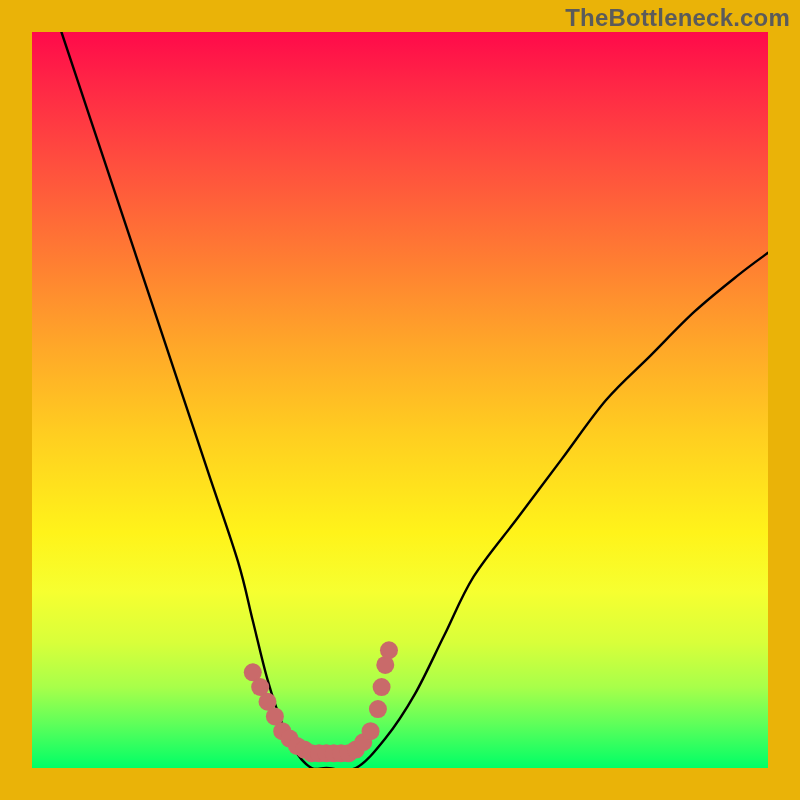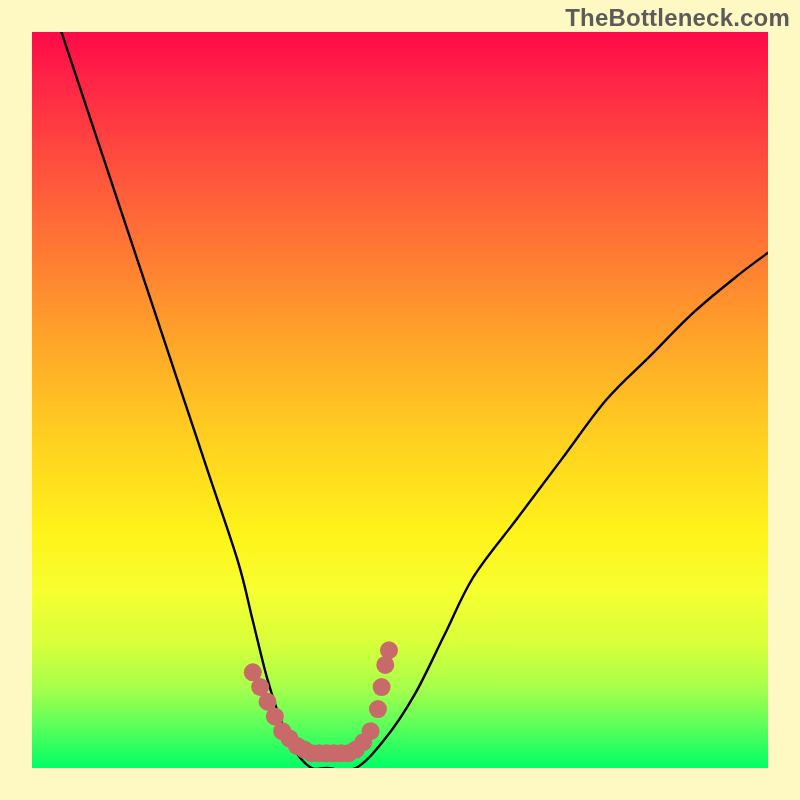--- a/index.html
+++ b/index.html
@@ -8,21 +8,21 @@
     width: 800px;
     height: 800px;
     background: #000;
     overflow: hidden;
     font-family: Arial, Helvetica, sans-serif;
   }
   .frame {
     position: relative;
     width: 800px;
     height: 800px;
-    background: #fef9c3;
+    background: #eab308;
   }
   .watermark {
     position: absolute;
     top: 4px;
     right: 10px;
     color: #5b5b5b;
     font-size: 24px;
     font-weight: 600;
     letter-spacing: 0.2px;
     z-index: 10;

